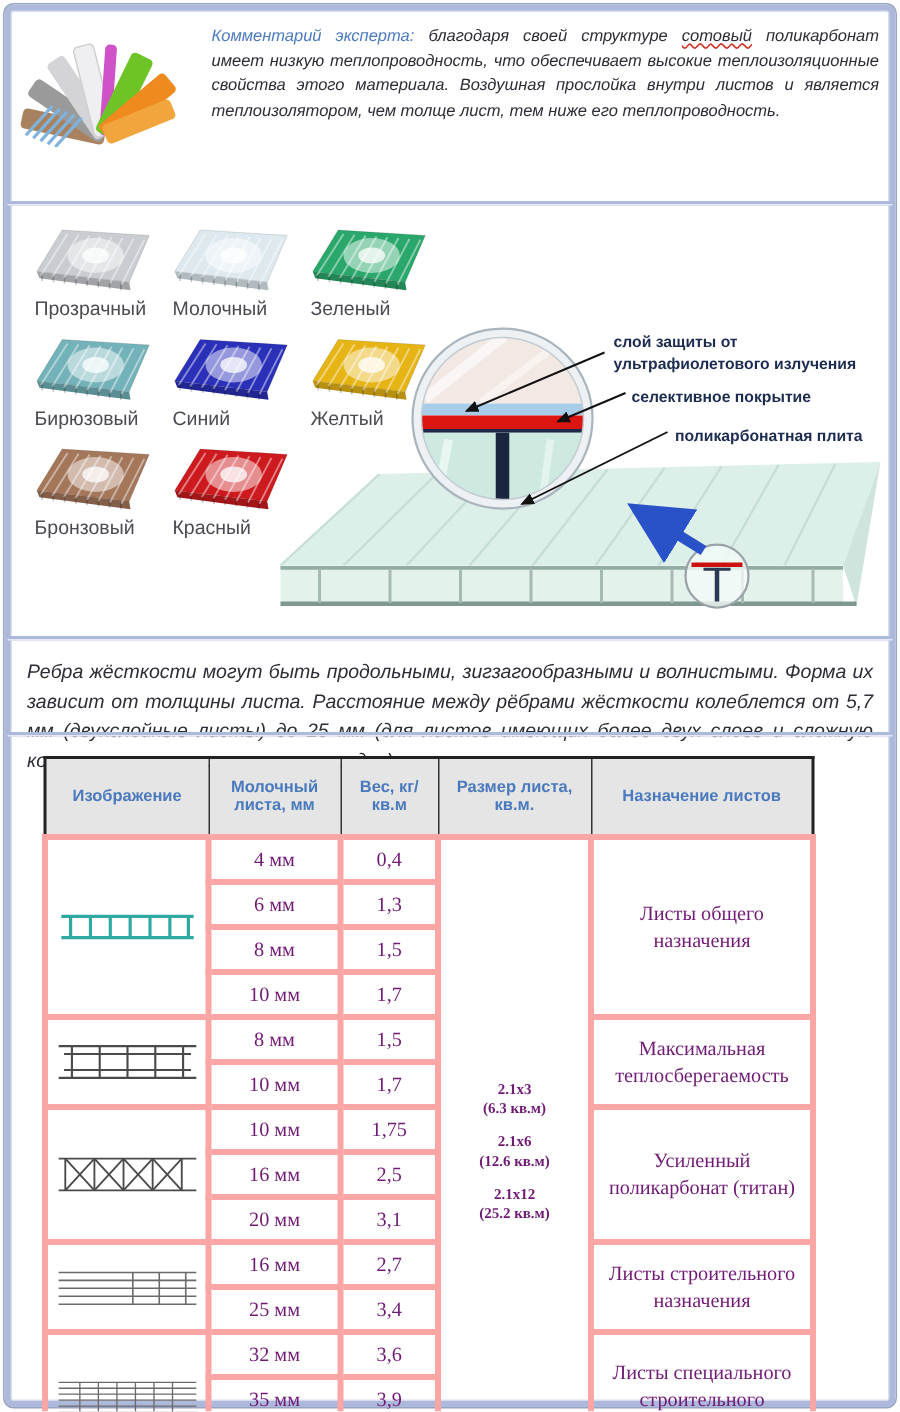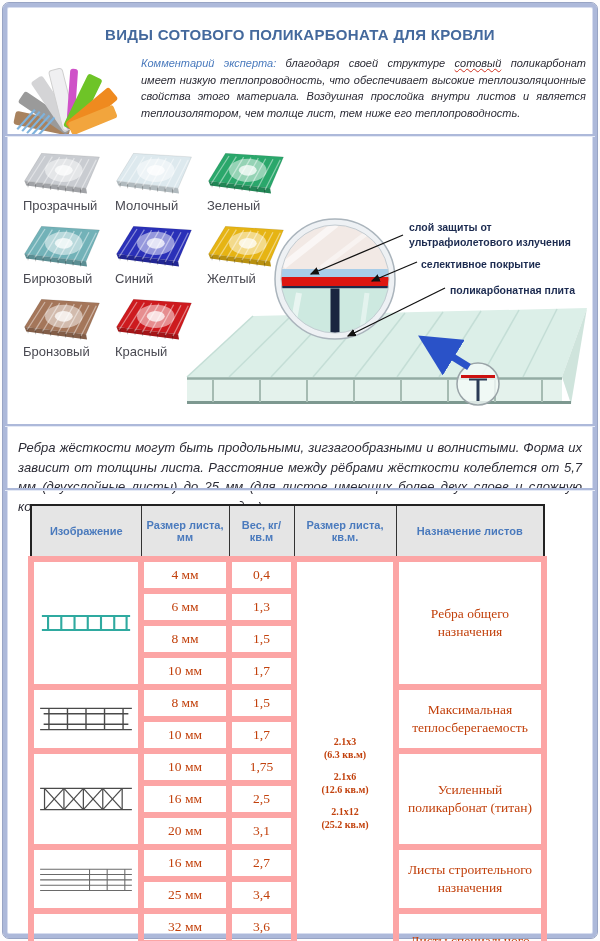--- a/index.html
+++ b/index.html
@@ -36,35 +36,34 @@
   .diagram{position:absolute;left:165px;top:0;width:422px;height:284px;}
   .dlabel{font-family:"Liberation Sans",sans-serif;font-weight:bold;font-size:10.5px;fill:var(--label-navy);}
   
   .sec3{position:absolute;top:428px;left:8px;right:8px;height:58px;}
   .ribs{margin:10px 10px 0 10px;font-size:13px;line-height:1.5;font-style:italic;color:#2c2c36;text-align:justify;}
   
   .sec4{position:absolute;top:492px;left:6px;right:6px;bottom:6px;}
   table.ptable{border-collapse:collapse;margin:12px 0 0 22px;border:2px solid #222;}
   .ptable th{background:#e5e5e5;color:var(--table-header-color);font-family:"Liberation Sans",sans-serif;
     font-size:11px;font-weight:bold;border:1px solid #333;height:46px;padding:2px 4px;}
-  .ptable td{border:6px solid #fca5a5;text-align:center;font-family:"Liberation Serif",serif;font-size:13.5px;color:#c2410c;height:26px;padding:0 4px;}
+  .ptable td{border:4px solid #fca5a5;text-align:center;font-family:"Liberation Serif",serif;font-size:13.5px;color:#701a75;height:26px;padding:0 4px;}
   .img-cell svg{display:block;margin:0 auto;}
   .size-cell{vertical-align:middle;}
   .size-block{margin:9px 0;line-height:1.3;font-size:10px;font-weight:bold;}
   .purpose-cell{font-size:13.5px;line-height:1.35;padding:0 8px;}
   .col-img{width:109px}.col-th{width:88px}.col-w{width:65px}.col-sz{width:102px}.col-p{width:148px}
 </style>
 </head>
 <body>
 
 <div class="page" style="--frame-border: #adb9da; --title-color: #44699d; --table-header-color: #4a7abd; --label-navy: #1c2b50;">
   <div class="frame"></div>
 
   <div class="sec1">
-    <div class="title">ВИДЫ СОТОВОГО ПОЛИКАРБОНАТА ДЛЯ КРОВЛИ</div>
     <div class="comm-row">
       <svg class="fan" viewBox="0 0 125 84">
         <g transform="translate(62,76)">
           <rect x="-7" y="-58" width="14" height="58" rx="3" transform="rotate(-78)" fill="#a8825e"></rect>
           <rect x="-7" y="-60" width="14" height="60" rx="3" transform="rotate(-56)" fill="#9a9a9a"></rect>
           <rect x="-7" y="-62" width="14" height="62" rx="3" transform="rotate(-34)" fill="#d4d4d6"></rect>
           <rect x="-7" y="-63" width="14" height="63" rx="3" transform="rotate(-14)" fill="#efeff1" stroke="#cfcfcf"></rect>
           <rect x="-4" y="-62" width="8" height="62" rx="3" transform="rotate(4)" fill="#cf52c8"></rect>
           <rect x="-8" y="-60" width="16" height="60" rx="3" transform="rotate(26)" fill="#6ec427"></rect>
           <rect x="-8" y="-58" width="16" height="58" rx="3" transform="rotate(50)" fill="#ef8a1f"></rect>
@@ -376,21 +375,21 @@
       <colgroup>
         <col class="col-img">
           <col class="col-th">
           <col class="col-w">
           <col class="col-sz">
           <col class="col-p">
       </colgroup>
       <thead>
           <tr>
             <th>Изображение</th>
-            <th>Размер листа, мм</th>
+            <th>Молочный листа, мм</th>
             <th>Вес, кг/кв.м</th>
             <th>Размер листа, кв.м.</th>
             <th>Назначение листов</th>
           </tr>
         </thead>
       <tbody>
           <tr>
             <td class="img-cell" rowspan="4">
               <svg viewBox="0 0 104 34" width="96" height="30">
                 <g stroke="#2faaa0" stroke-width="2.4" fill="none">
@@ -406,21 +405,21 @@
                 </g>
               </svg>
             </td>
             <td>4 мм</td>
             <td>0,4</td>
             <td class="size-cell" rowspan="14">
               <div class="size-block"><span>2.1x3</span><br><span>(6.3 кв.м)</span></div>
               <div class="size-block"><span>2.1x6</span><br><span>(12.6 кв.м)</span></div>
               <div class="size-block"><span>2.1x12</span><br><span>(25.2 кв.м)</span></div>
             </td>
-            <td class="purpose-cell" rowspan="4">Ребра общего назначения</td>
+            <td class="purpose-cell" rowspan="4">Листы общего назначения</td>
           </tr>
           <tr>
             <td>6 мм</td>
             <td>1,3</td>
           </tr>
           <tr>
             <td>8 мм</td>
             <td>1,5</td>
           </tr>
           <tr>

